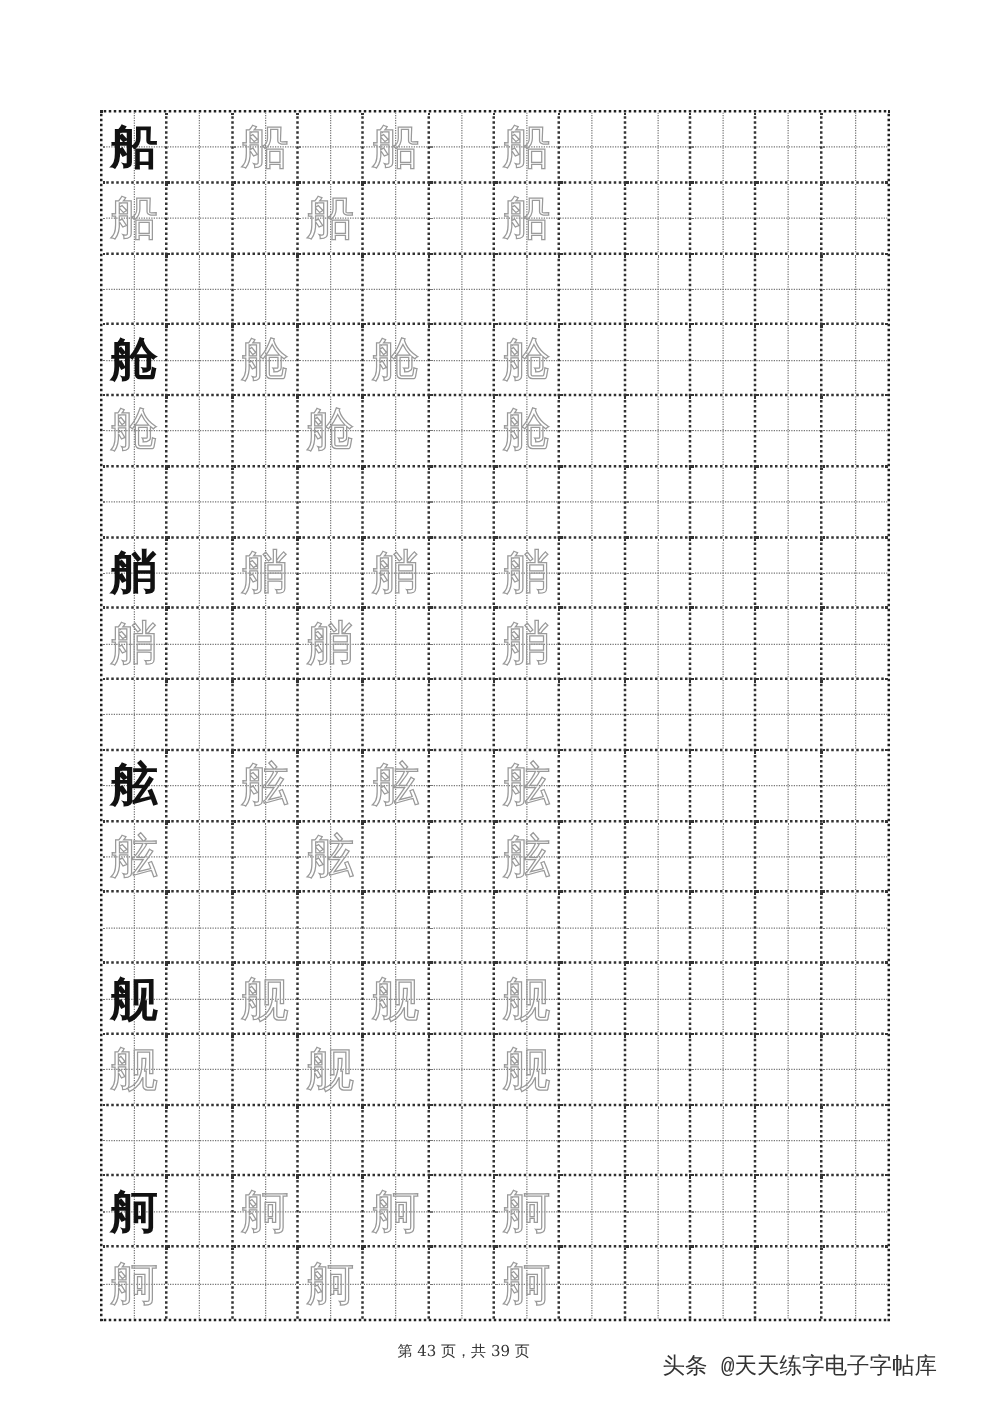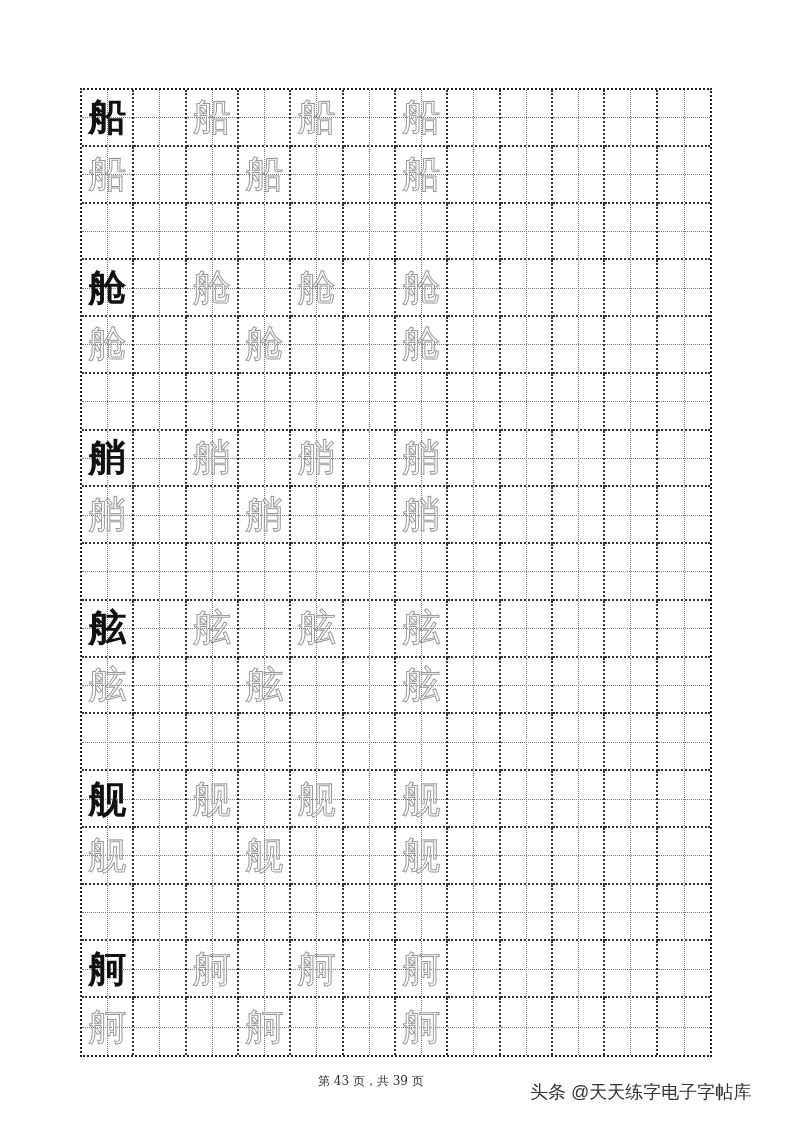--- a/index.html
+++ b/index.html
@@ -41,21 +41,21 @@
     color: transparent;
     -webkit-text-stroke: 1px #9a9a9a;
   }
   .footer {
     position: absolute; top: 1073px; left: 0; width: 793px; text-align: center;
     font-size: 12px; color: #333; font-family: "DejaVu Serif", serif;
   }
   .footer .pg { position: absolute; left: 318px; top: 0; }
   .watermark {
     position: absolute; left: 530px; top: 1080px; font-size: 18px; color: #333;
-    font-family: Liberation Sans, sans-serif; letter-spacing: 0px;
+    font-family: Liberation Mono, monospace; letter-spacing: 0px;
   }
 </style>
 </head>
 <body>
 
 <div class="sheet" id="sheet">
     <div class="cell">
       <span class="glyph model">船</span>
     </div>
     <div class="cell"></div>

